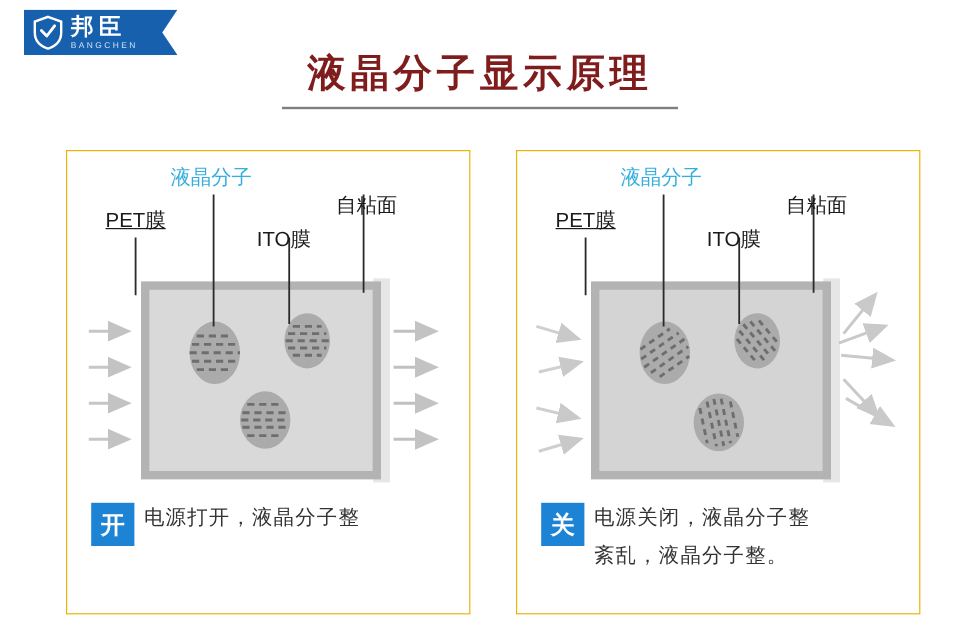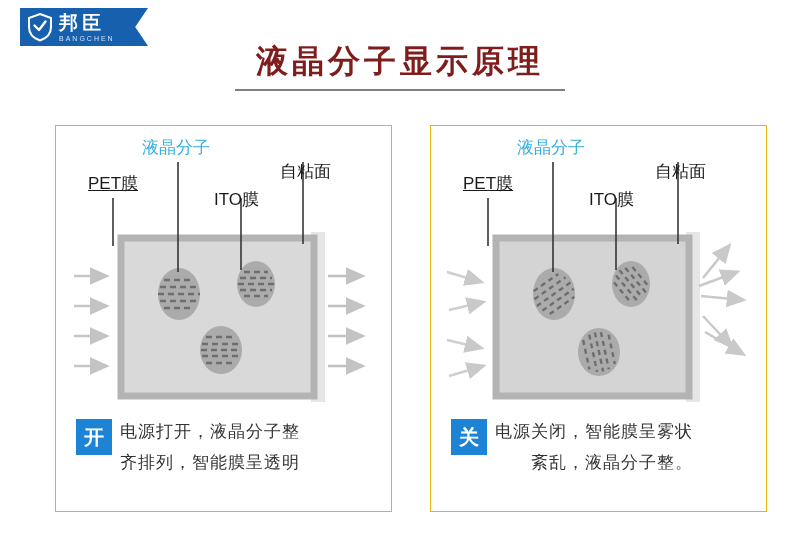--- a/index.html
+++ b/index.html
@@ -31,21 +31,21 @@
   .lbl{position:absolute;font-size:17px;color:#1a1a1a;white-space:nowrap;}
   .lbl.cyan{color:#35aede;}
   .lbl-molecule{left:86px;top:10px;}
   .lbl-adhesive{left:224px;top:10px;margin-top:24px;}
   .lbl-pet{left:32px;top:46px;text-decoration:underline;}
   .lbl-ito{left:158px;top:62px;}
 
   .switch{position:absolute;left:20px;top:293px;width:36px;height:36px;background:#1d83d4;
           color:#fff;font-size:20px;font-weight:bold;display:flex;align-items:center;justify-content:center;}
   .caption{position:absolute;left:64px;top:290px;font-size:17px;line-height:31px;
-           color:#333;letter-spacing:1px;text-align:right;}
+           color:#333;letter-spacing:1px;}
   .caption span{display:block;}
 </style>
 </head>
 <body>
 
 <div class="page">
 
   <div class="logo">
     <svg class="shield" viewBox="0 0 26 30">
       <path d="M13 2 L24 6 V15 C24 22 19 26.5 13 28.5 C7 26.5 2 22 2 15 V6 Z" fill="none" stroke="#ffffff" stroke-width="2"></path>
@@ -117,21 +117,20 @@
     </svg>
 
     <div class="lbl cyan lbl-molecule">液晶分子</div>
     <div class="lbl lbl-adhesive">自粘面</div>
     <div class="lbl lbl-pet">PET膜</div>
     <div class="lbl lbl-ito">ITO膜</div>
 
     <div class="switch">开</div>
     <div class="caption">
       <span>电源打开，液晶分子整</span>
-      <span>齐排列，智能膜呈透明</span>
     </div>
   </div>
 
   <div class="panel off">
     <svg width="335" height="385" viewBox="0 0 335 385">
       <defs>
         <marker id="ahR" markerWidth="9" markerHeight="9" refX="6.5" refY="3.5" orient="auto">
           <path d="M0,0 L8,3.5 L0,7 z" fill="#c9c9c9"></path>
         </marker>
       </defs>
@@ -190,18 +189,18 @@
       </g>
     </svg>
 
     <div class="lbl cyan lbl-molecule">液晶分子</div>
     <div class="lbl lbl-adhesive">自粘面</div>
     <div class="lbl lbl-pet">PET膜</div>
     <div class="lbl lbl-ito">ITO膜</div>
 
     <div class="switch">关</div>
     <div class="caption">
-      <span>电源关闭，智能膜呈雾状</span>
+      <span>电源关闭，液晶分子整</span>
       <span>紊乱，液晶分子整。</span>
     </div>
   </div>
 
 </div>
 
 </body></html>

